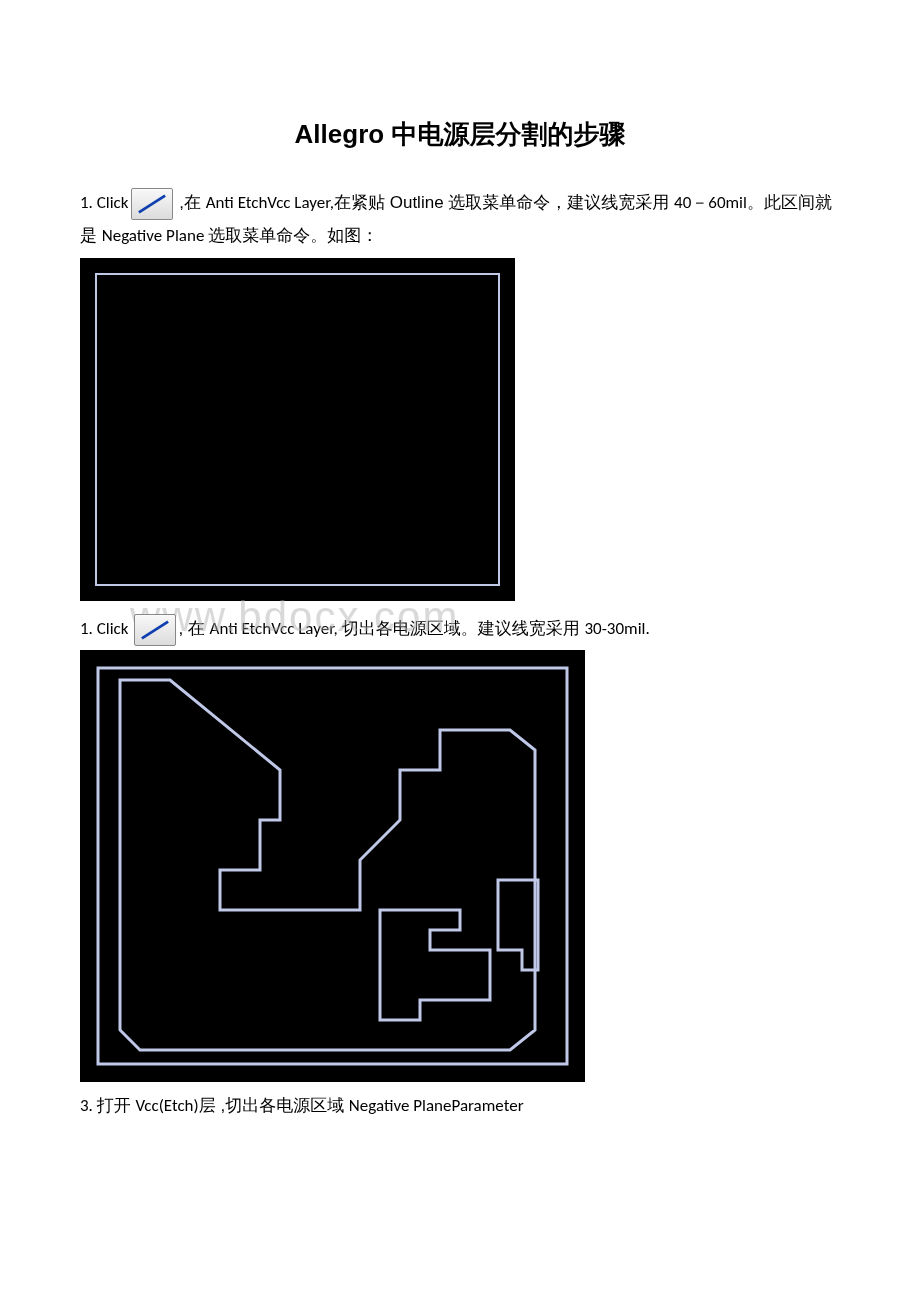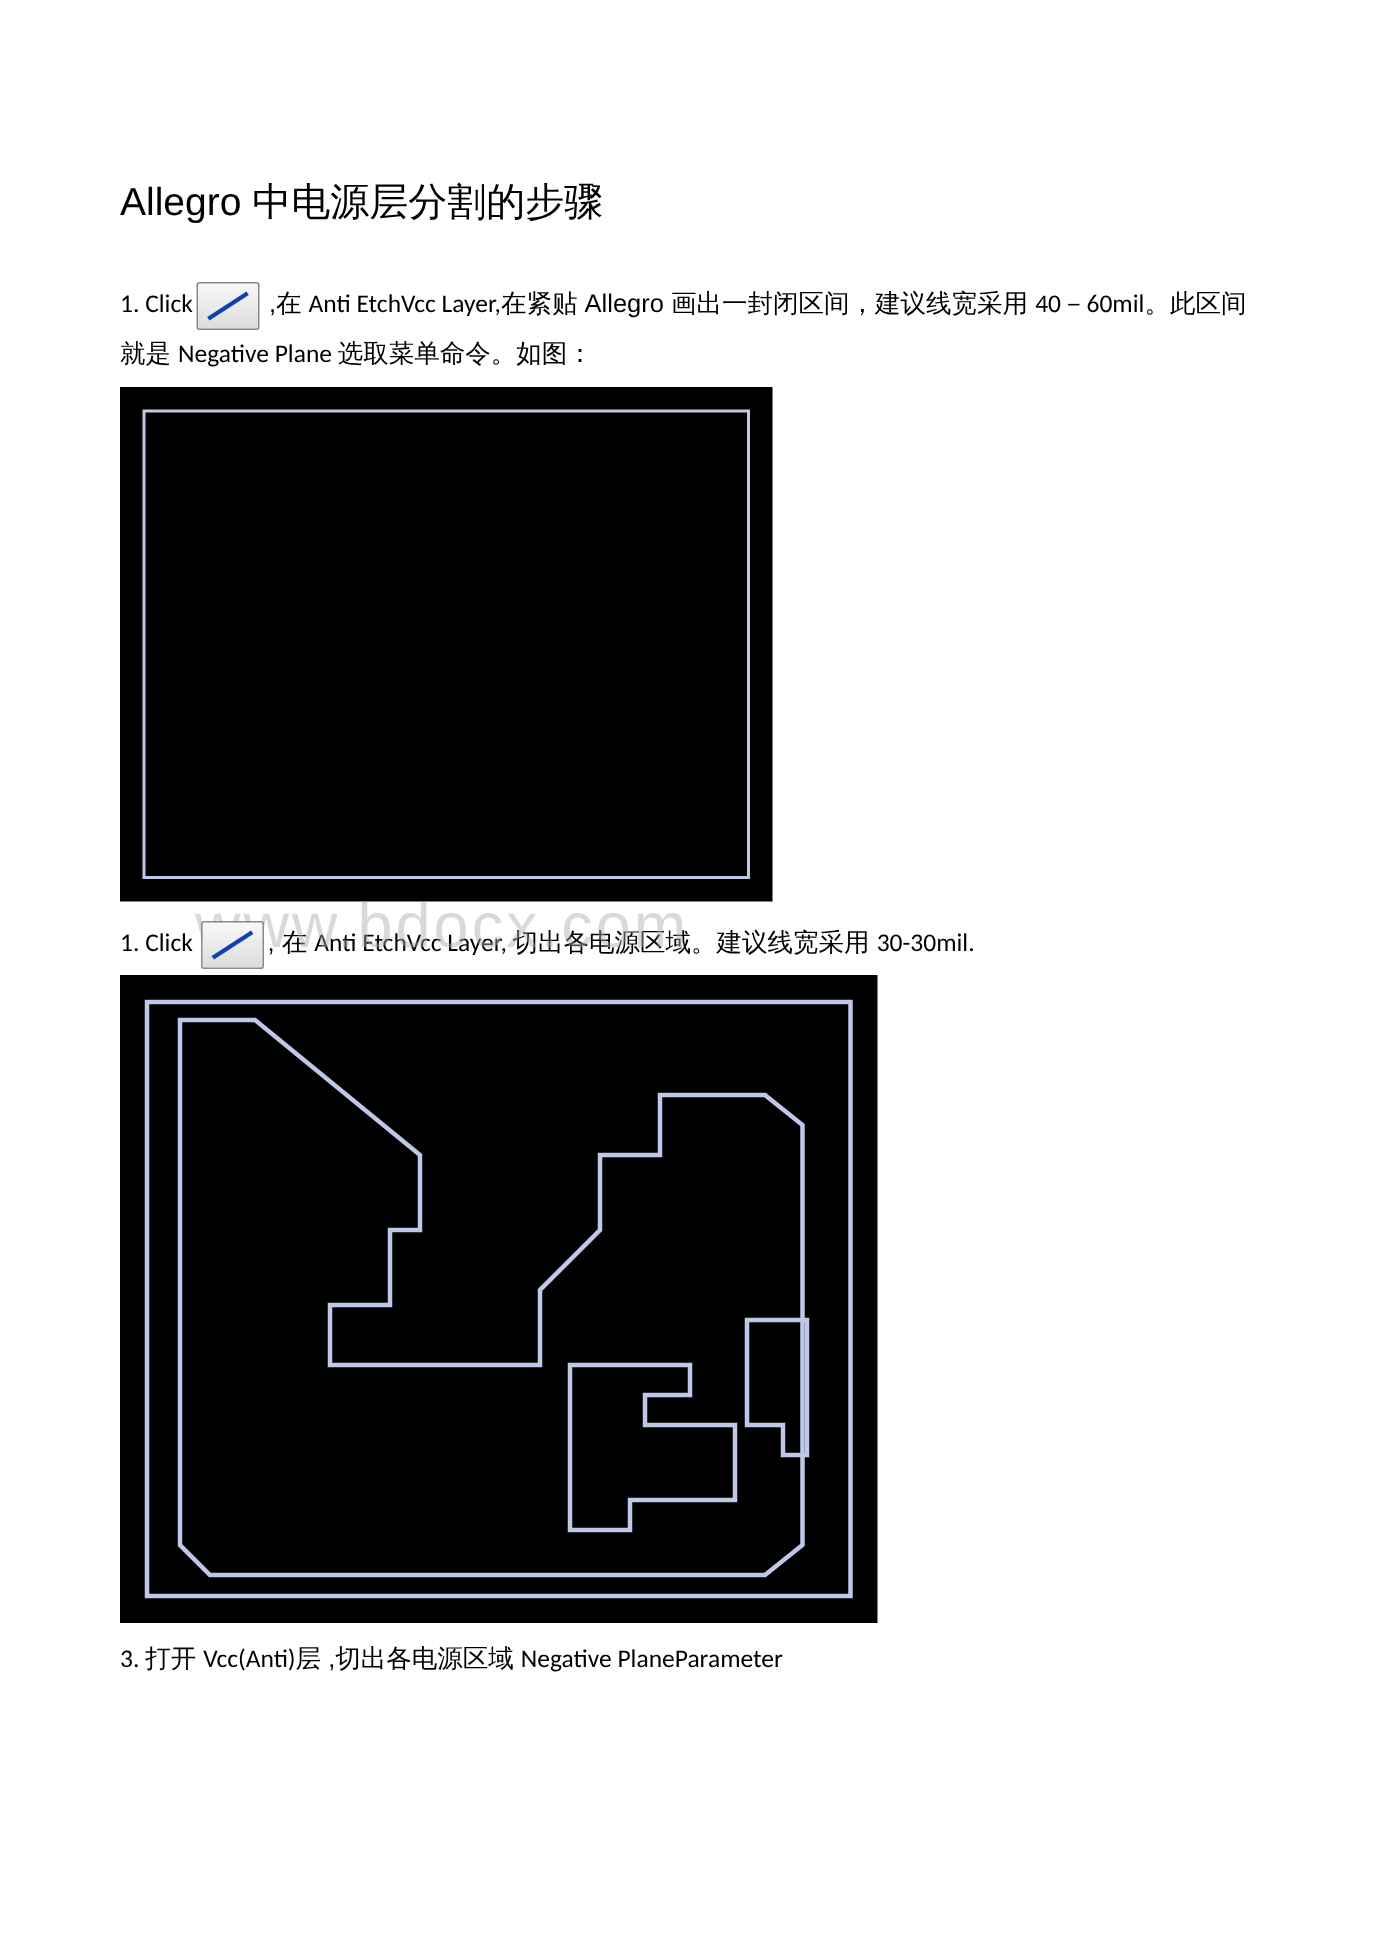--- a/index.html
+++ b/index.html
@@ -11,22 +11,23 @@
       background: #ffffff;
       font-family: "Microsoft YaHei", "SimSun", Arial, sans-serif;
       font-size: 17px;
       color: #000;
       width: 920px;
       margin: 0 auto;
       padding: 110px 80px 60px 80px;
       line-height: 1.9;
     }
     .title {
+      text-align: center;
       font-size: 26px;
-      font-weight: normal;
+      font-weight: bold;
       color: #000;
       margin-bottom: 28px;
     }
     .title .en {
       font-family: Arial, sans-serif;
     }
     .paragraph {
       color: #000;
       font-size: 17px;
       position: relative;
@@ -111,21 +112,21 @@
 </head>
 <body>
 
 <div class="title">
   <span class="en">Allegro </span><span>中电源层分割的步骤</span>
 </div>
 
 <div class="paragraph">
   <span class="en">1. Click</span><span class="line-icon"><svg viewBox="0 0 42 32">
         <line x1="7" y1="25" x2="35" y2="7" stroke="#1040b0" stroke-width="3"></line>
-      </svg></span><span> ,在 </span><span class="en">Anti EtchVcc Layer,</span><span>在紧贴 Allegro 画出一封闭区间，建议线宽采用 </span><span class="en">40－60mil</span><span>。此区间就是 </span><span class="en">Negative Plane </span><span>选取菜单命令。如图：</span>
+      </svg></span><span> ,在 </span><span class="en">Anti EtchVcc Layer,</span><span>在紧贴 Outline 选取菜单命令，建议线宽采用 </span><span class="en">40－60mil</span><span>。此区间就是 </span><span class="en">Negative Plane </span><span>选取菜单命令。如图：</span>
 </div>
 
 <div class="figure-rect fig1">
   <div class="fig1-inner"></div>
 </div>
 
 <div class="paragraph step2-line">
   <span class="watermark-holder">
     <span class="watermark">www.bdocx.com</span>
   </span>
@@ -137,14 +138,14 @@
 <div class="figure-rect fig2">
   <svg viewBox="0 0 505 432">
     <rect x="18" y="18" width="469" height="396" fill="none" stroke="#c0c8e8" stroke-width="3"></rect>
     <path d="M 40 30 L 90 30 L 200 120 L 200 170 L 180 170 L 180 220 L 140 220 L 140 260 L 280 260 L 280 210 L 320 170 L 320 120 L 360 120 L 360 80 L 430 80 L 455 100 L 455 380 L 430 400 L 60 400 L 40 380 Z" fill="none" stroke="#c0c8e8" stroke-width="3"></path>
     <path d="M 300 260 L 300 370 L 340 370 L 340 350 L 410 350 L 410 300 L 350 300 L 350 280 L 380 280 L 380 260 Z" fill="none" stroke="#c0c8e8" stroke-width="3"></path>
     <path d="M 418 230 L 458 230 L 458 320 L 442 320 L 442 300 L 418 300 Z" fill="none" stroke="#c0c8e8" stroke-width="3"></path>
   </svg>
 </div>
 
 <div class="paragraph">
-  <span class="en">3. </span><span>打开 </span><span class="en">Vcc(Anti)</span><span>层 ,切出各电源区域 </span><span class="en">Negative PlaneParameter</span>
+  <span class="en">3. </span><span>打开 </span><span class="en">Vcc(Etch)</span><span>层 ,切出各电源区域 </span><span class="en">Negative PlaneParameter</span>
 </div>
 
 </body></html>

